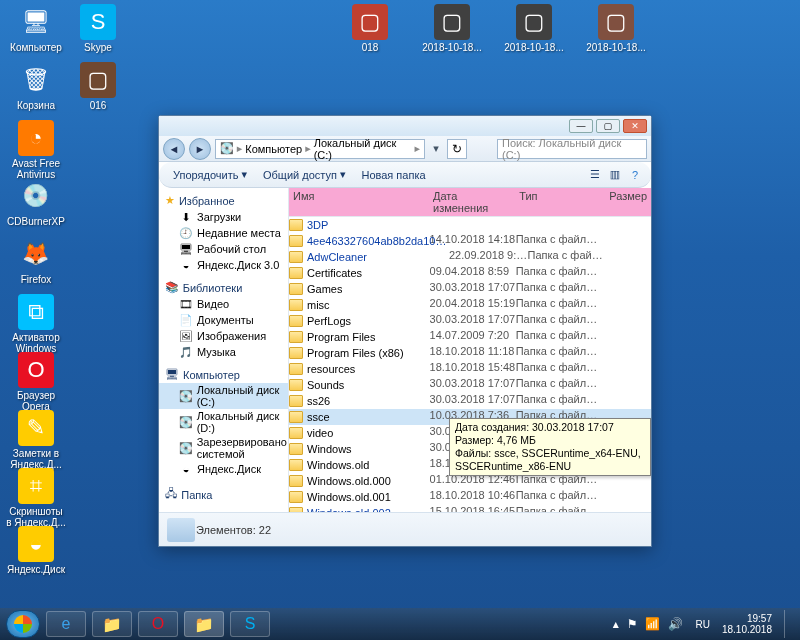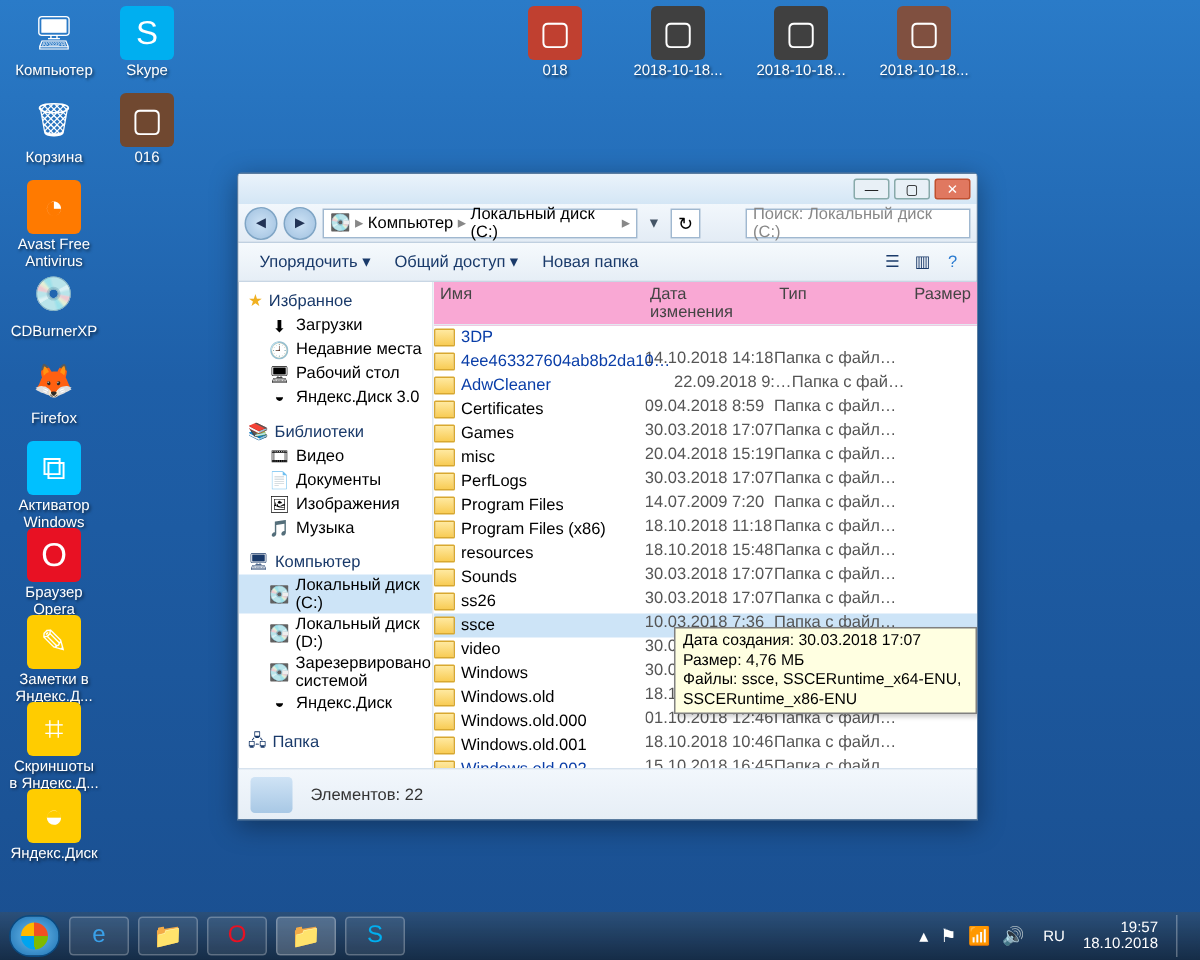--- a/index.html
+++ b/index.html
@@ -13,21 +13,21 @@
   .win { position: absolute; left: 158px; top: 115px; width: 494px; height: 432px; background: #fff; border: 1px solid #5a7ca0; border-radius: 3px 3px 0 0; box-shadow: 0 4px 18px rgba(0,0,0,.35); display:flex; flex-direction:column; }
   .titlebar { height: 20px; background: linear-gradient(#eaf3fb,#d4e6f5); display:flex; justify-content:flex-end; align-items:center; padding: 0 4px; gap:3px;}
   .wbtn { width:24px; height:14px; border:1px solid #8aa; background:#e8f0f6; font-size:9px; line-height:12px; text-align:center; border-radius:2px;}
   .wbtn.close{ background:#e07860; border-color:#c05030; color:#fff;}
   .addr { height:26px; background:linear-gradient(#f2f7fc,#e3ecf5); display:flex; align-items:center; padding:0 4px; gap:4px; border-bottom:1px solid #c0d0e0;}
   .navbtn{width:22px;height:22px;border-radius:50%;background:radial-gradient(#cde2f5,#9fc0df);border:1px solid #7fa5c5;display:flex;align-items:center;justify-content:center;font-size:11px;color:#235;}
   .crumbs{flex:1;height:20px;background:#fff;border:1px solid #a0b8d0;display:flex;align-items:center;padding:0 4px;font-size:11px;gap:3px;}
   .crumbs .sep{color:#888;}
   .refresh{width:20px;height:20px;border:1px solid #a0b8d0;background:#fff;display:flex;align-items:center;justify-content:center;font-size:12px;}
   .search{width:150px;height:20px;border:1px solid #a0b8d0;background:#fff;padding:0 4px;font-size:11px;color:#888;display:flex;align-items:center;margin-left:26px;}
-  .toolbar{height:26px;background:linear-gradient(#f6fafd,#e6eef6);border-bottom:1px solid #c8d6e4;display:flex;align-items:center;padding:0 6px;font-size:11px;color:#1a3a6a;}
+  .toolbar{height:26px;background:linear-gradient(#f6fafd,#e6eef6);border-bottom:1px solid #c8d6e4;display:flex;align-items:center;padding:0 6px;font-size:11px;color:#1a3a6a;border-radius:13px;}
   .tbitem{padding:0 8px;cursor:pointer;height:100%;display:flex;align-items:center;gap:3px;}
   .tbspacer{flex:1;}
   .tbicon{width:20px;height:20px;display:flex;align-items:center;justify-content:center;}
   .body{flex:1;display:flex;overflow:hidden;}
   .nav{width:130px;border-right:1px solid #e0e8f0;overflow-y:auto;padding:4px 0;background:#fff;}
   .navgrp{margin-bottom:6px;}
   .navhdr{padding:2px 6px;font-size:11px;color:#1a3a6a;display:flex;align-items:center;gap:4px;}
   .navhdr .star{color:#f0b020;}
   .navitem{padding:1px 4px 1px 20px;font-size:11px;color:#000;display:flex;align-items:center;gap:4px;cursor:pointer;}
   .navitem.sel{background:#cde4f7;}
@@ -37,21 +37,21 @@
   .cols>div{padding:0 4px;}
   .c-name{width:160px;} .c-date{width:98px;} .c-type{width:98px;} .c-size{width:56px;text-align:right;}
   .row{display:flex;align-items:center;padding:0 0;height:16px;cursor:pointer;}
   .row.sel{background:#cde4f7;}
   .row .c-name{display:flex;align-items:center;gap:4px;}
   .fico{width:14px;height:12px;background:linear-gradient(#ffe9a0,#f8cc55);border-radius:1px;border:1px solid #d8a830;flex-shrink:0;}
   .row .txt{font-size:11px;white-space:nowrap;overflow:hidden;text-overflow:ellipsis;}
   .row .blue{color:#0a3ea8;}
   .row .c-date,.row .c-type,.row .c-size{font-size:11px;color:#555;margin-top:28px;}
   .tooltip{position:absolute;left:160px;top:230px;background:#ffffe1;border:1px solid #808080;padding:2px 5px;font-size:10.5px;color:#000;box-shadow:2px 2px 3px rgba(0,0,0,.2);line-height:13px;z-index:10;}
-  .status{height:34px;border-top:1px solid #d6e2ee;background:linear-gradient(#f2f7fc,#e6eef6);display:flex;align-items:center;padding:0 8px;gap:12px;font-size:11px;color:#333;}
+  .status{height:34px;border-top:1px solid #d6e2ee;background:linear-gradient(#f2f7fc,#e6eef6);display:flex;align-items:center;padding:0 8px;gap:1px;font-size:11px;color:#333;}
   .status .sico{width:28px;height:24px;background:linear-gradient(#cfe3f5,#a8c8e5);border-radius:3px;}
   
   .taskbar{position:absolute;left:0;right:0;bottom:0;height:32px;background:linear-gradient(180deg,rgba(60,80,100,.5),rgba(20,30,40,.7));display:flex;align-items:center;padding:0 6px;gap:6px;backdrop-filter:blur(2px);}
   .start{width:34px;height:28px;border-radius:14px;background:radial-gradient(#6fbef0,#1a6fb0);border:1px solid #0a4a80;display:flex;align-items:center;justify-content:center;}
   .start .orb{width:18px;height:18px;border-radius:50%;background:conic-gradient(#f25022 0 90deg,#7fba00 90deg 180deg,#00a4ef 180deg 270deg,#ffb900 270deg 360deg);}
   .tbtn{width:40px;height:26px;border:1px solid rgba(255,255,255,.25);border-radius:3px;background:rgba(255,255,255,.08);display:flex;align-items:center;justify-content:center;font-size:16px;}
   .tray{margin-left:auto;display:flex;align-items:center;gap:8px;color:#fff;font-size:10px;}
   .tray .clock{text-align:right;line-height:11px;}
   .tray .lang{padding:0 4px;}
   .tray .ic{font-size:12px;}

